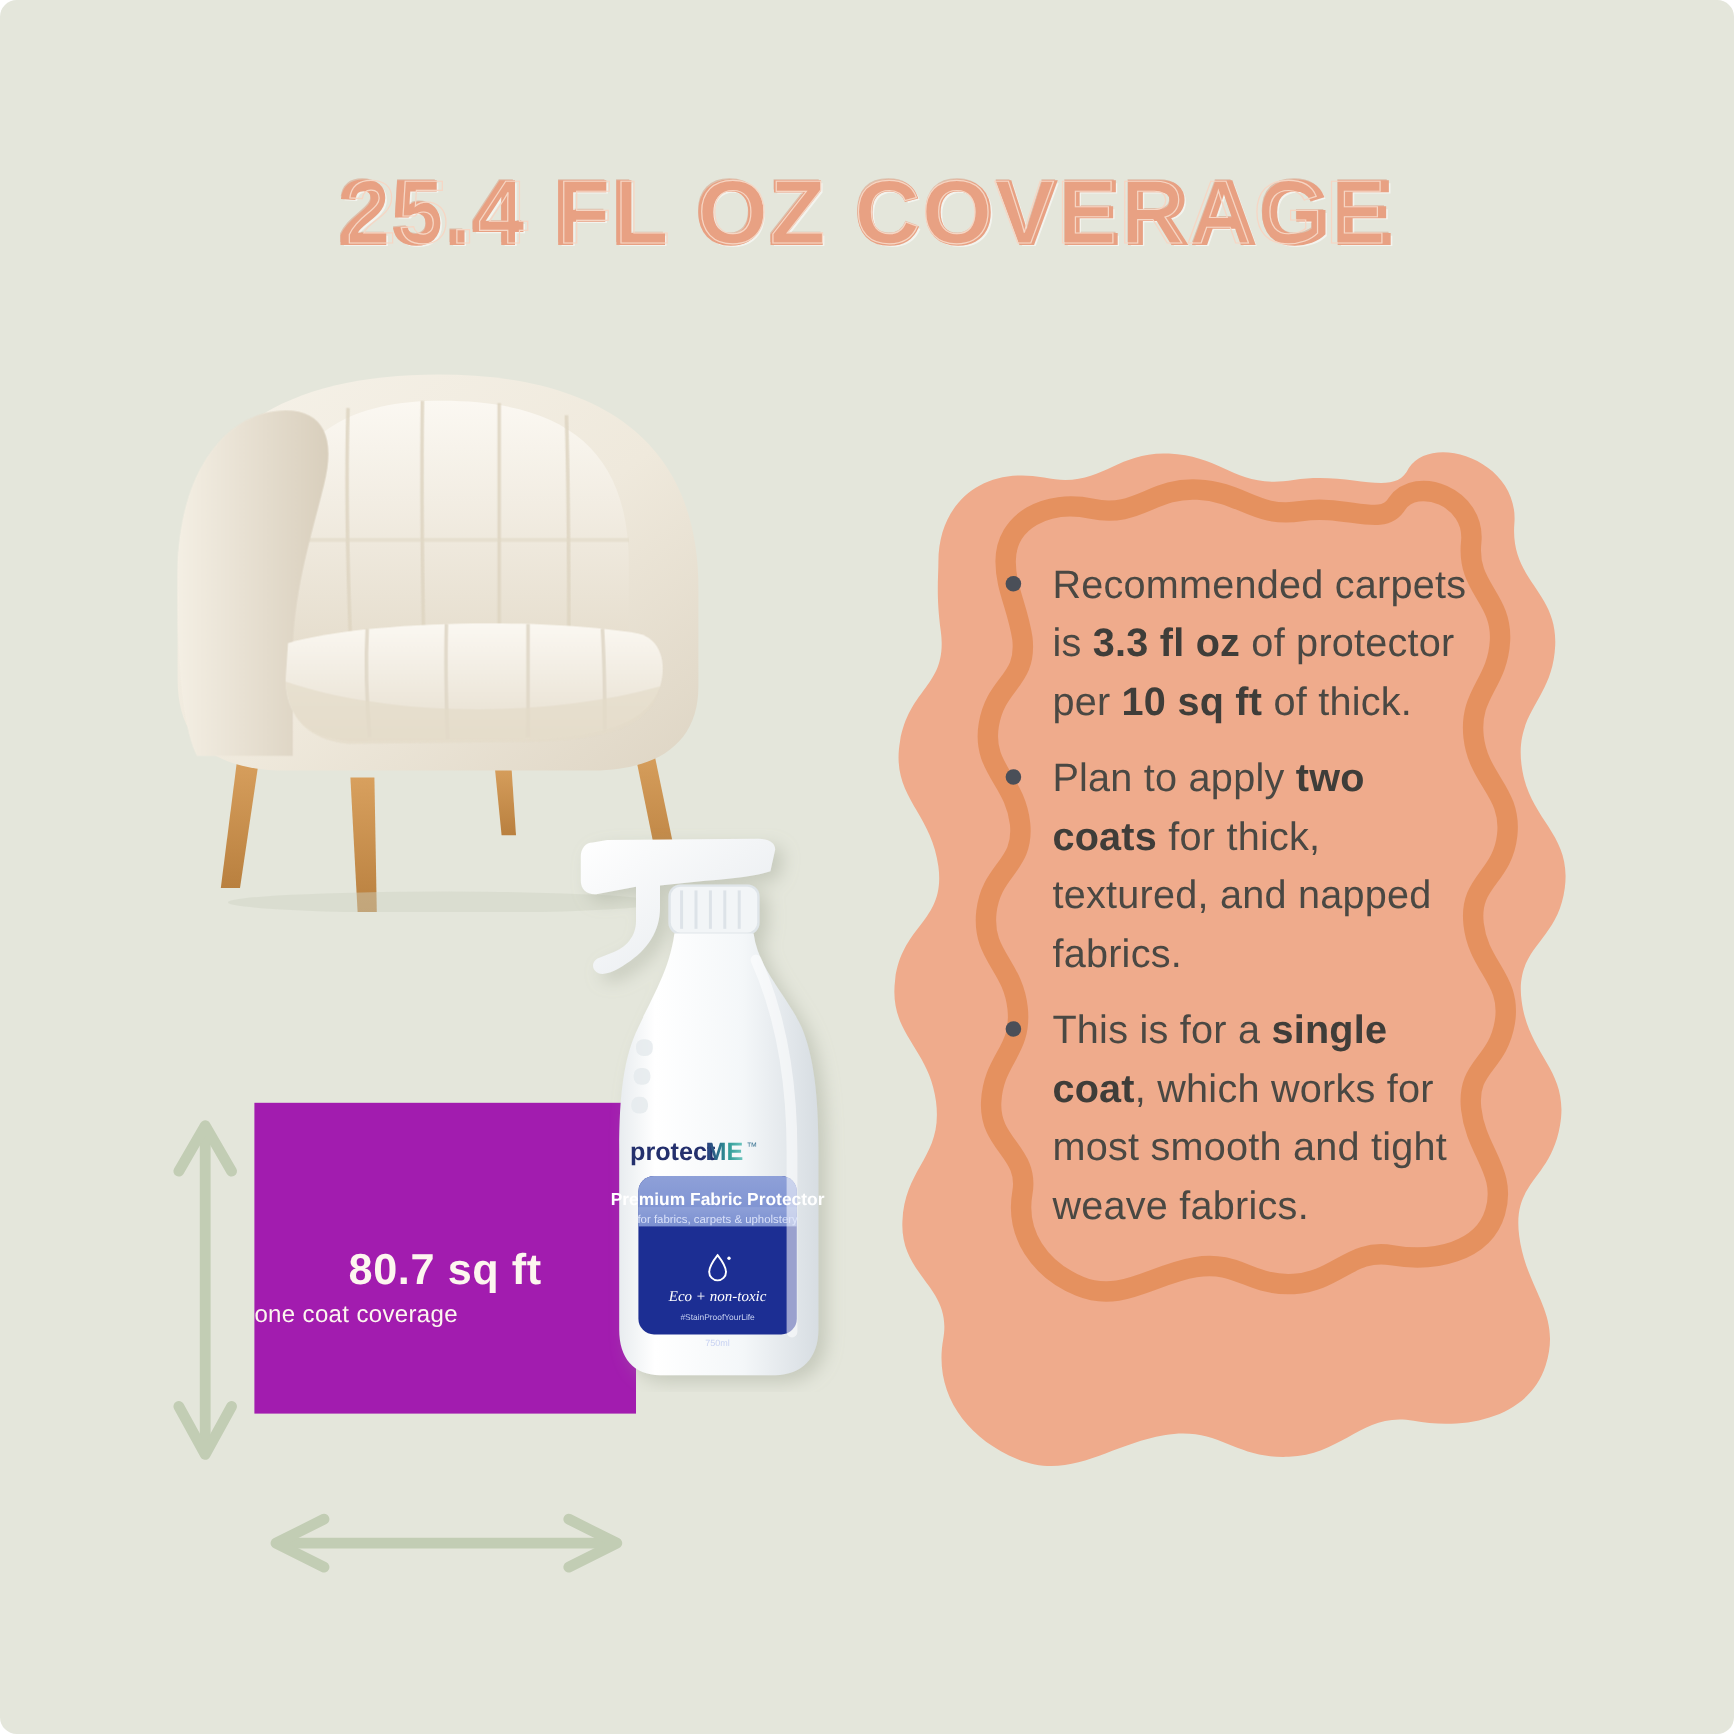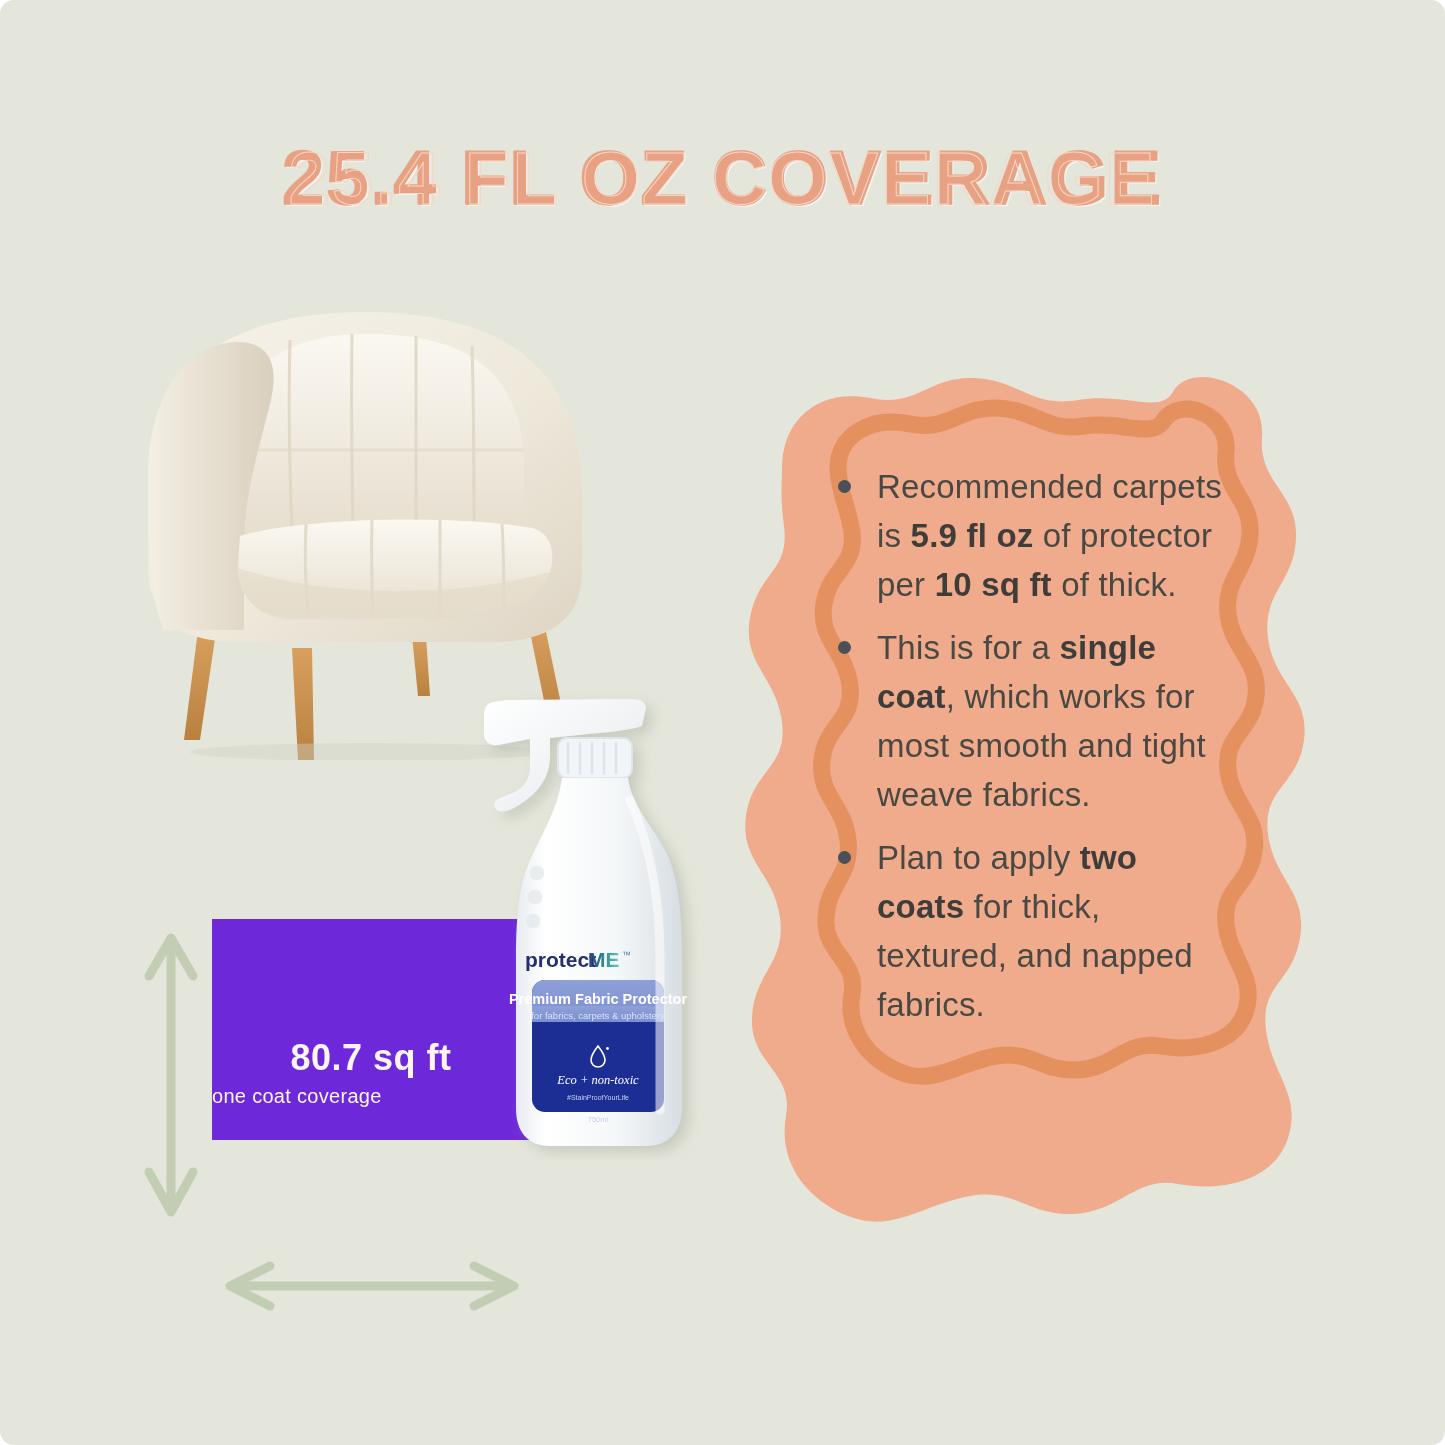--- a/index.html
+++ b/index.html
@@ -47,22 +47,22 @@
 
   
   #chair-photo {
     position:absolute; left:120px; top:300px;
     width:490px; height:460px;
   }
 
   
   #coverage-square {
     position:absolute; left:212px; top:919px;
-    width:318px; height:221px;
-    background:#6d28d9;
+    width:318px; height:259px;
+    background:#a21caf;
   }
   #coverage-sqft {
     position:absolute; left:0; right:0; top:118px;
     text-align:center;
     color:#fdf6ef;
     font-size:36px;
     font-weight:bold;
     letter-spacing:0.5px;
   }
   #coverage-caption {
@@ -309,25 +309,25 @@
       C 238 690 212 714 178 700 C 144 686 124 656 130 622
       C 136 588 102 582 104 546 C 106 510 130 504 126 468
       C 122 432 96 424 100 388 C 104 352 132 350 128 314
       C 124 278 96 268 102 232 C 108 196 134 196 130 160
       C 126 134 116 118 116 96 Z"></path>
   </svg>
 
   <div id="bullet-list">
     <div class="bullet-row">
       <span class="bullet-dot"></span>
-      <span class="bullet-text"><span>Recommended carpets is </span><b>5.9 fl oz</b><span> of protector per </span><b>10 sq ft</b><span> of thick.</span></span>
+      <span class="bullet-text"><span>Recommended carpets is </span><b>3.3 fl oz</b><span> of protector per </span><b>10 sq ft</b><span> of thick.</span></span>
+    </div>
+    <div class="bullet-row">
+      <span class="bullet-dot"></span>
+      <span class="bullet-text"><span>Plan to apply </span><b>two coats</b><span> for thick, textured, and napped fabrics.</span></span>
     </div>
     <div class="bullet-row">
       <span class="bullet-dot"></span>
       <span class="bullet-text"><span>This is for a </span><b>single coat</b><span>, which works for most smooth and tight weave fabrics.</span></span>
     </div>
-    <div class="bullet-row">
-      <span class="bullet-dot"></span>
-      <span class="bullet-text"><span>Plan to apply </span><b>two coats</b><span> for thick, textured, and napped fabrics.</span></span>
-    </div>
   </div>
 
 </div>
 
 </body></html>

